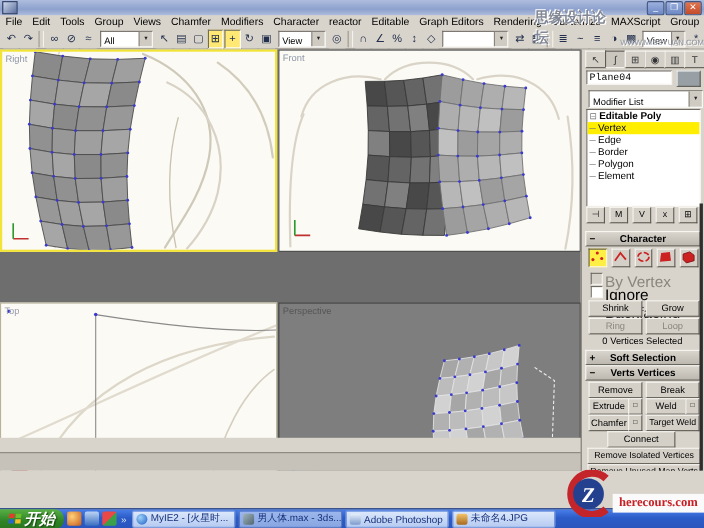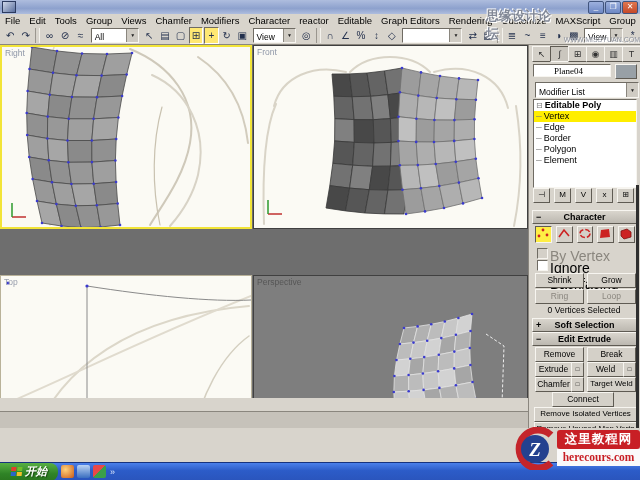--- a/index.html
+++ b/index.html
@@ -57,28 +57,28 @@
        border-color:#6f6b63 #f7f5f0 #f7f5f0 #6f6b63}
   .cbx.dis{background:#d4d0c8}
   .clabel{position:absolute;font-size:14px}
   .stkrow{height:11px;line-height:11px;font-size:9px;white-space:nowrap;padding-left:2px}
   .stkrow .stkpre{color:#777;margin-right:2px;font-size:8px}
   .stkrow.sel{background:#ffee00}
   .stkroot{font-weight:bold}
   
   #statusbar{left:0;top:428px;width:640px;height:34px;background:#d8d4cc}
   .sfield{position:absolute;height:12px;font-size:8px;color:#444;background:#fff;
-          border:1px solid;border-color:#6f6b63 #f7f5f0 #f7f5f0 #6f6b63;padding:0 20px;box-sizing:border-box;
-          font-family:Liberation Serif, serif}
+          border:1px solid;border-color:#6f6b63 #f7f5f0 #f7f5f0 #6f6b63;padding:0 2px;box-sizing:border-box;
+          font-family:Liberation Mono, monospace}
   
   #taskbar{left:0;top:462px;width:640px;height:18px;background:linear-gradient(#4a80ea,#2c5cc8 45%,#2a55bd);
            border-top:1px solid #16337e;box-sizing:border-box;display:flex;align-items:center}
   #startbtn{width:58px;height:18px;background:linear-gradient(#58b044,#2f8326 60%,#2a761f);
             border-radius:0 8px 8px 0;display:flex;align-items:center;justify-content:center;gap:3px;
-            color:#fff;font-weight:bold;font-size:11px;font-style:italic;text-shadow:1px 1px 1px #1a4a12}
+            color:#fff;font-weight:bold;font-size:14px;font-style:italic;text-shadow:1px 1px 1px #1a4a12}
   .flag{position:relative;width:11px;height:10px;transform:skewX(-6deg)}
   .flag i{position:absolute;width:5px;height:4px}
   .ql{width:13px;height:13px;margin-left:3px;border-radius:2px}
   .task{height:14px;margin-left:3px;background:linear-gradient(#dce8fb,#b6cbf2);border:1px solid #7f9ddb;
         border-radius:2px;display:flex;align-items:center;padding:0 3px;gap:3px;color:#16307a;
         font-size:9px;white-space:nowrap;overflow:hidden}
   .task.tact{background:linear-gradient(#9db7ec,#88a6e2);border-color:#5c7bc2}
   .tkic{width:10px;height:10px;border-radius:2px;flex:0 0 auto}
   .browser-icon{background:radial-gradient(circle at 35% 35%,#9ed2f6,#1a5cc8);border-radius:50%}
   .max-icon{background:linear-gradient(135deg,#9fb4bc,#51666e)}
@@ -570,21 +570,21 @@
     <div class="pbtn dis" style="left:6px;top:244px;width:47px">Ring</div>
     <div class="pbtn dis" style="left:58px;top:244px;width:47px">Loop</div>
     <div class="abs" style="left:0;top:260px;width:110px;text-align:center;font-size:8.5px">0 Vertices Selected</div>
 
     <div class="rollout" style="top:273px">
       <span class="pm">+</span>
       <span>Soft Selection</span>
     </div>
     <div class="rollout" style="top:287px">
       <span class="pm">−</span>
-      <span>Edit Extrude</span>
+      <span>Verts Vertices</span>
     </div>
 
     <div class="pbtn" style="left:6px;top:302px;width:47px">Remove</div>
     <div class="pbtn" style="left:58px;top:302px;width:47px">Break</div>
     <div class="pbtn" style="left:6px;top:317px;width:35px">Extrude</div>
     <div class="pbtn" style="left:42px;top:317px;width:11px;font-size:6px">□</div>
     <div class="pbtn" style="left:58px;top:317px;width:35px">Weld</div>
     <div class="pbtn" style="left:94px;top:317px;width:11px;font-size:6px">□</div>
     <div class="pbtn" style="left:6px;top:332px;width:35px">Chamfer</div>
     <div class="pbtn" style="left:42px;top:332px;width:11px;font-size:6px">□</div>
@@ -624,29 +624,46 @@
           <i style="left:6px;top:0;background:#6fbf2a"></i>
         <i style="left:0;top:5px;background:#2a66c8"></i>
           <i style="left:6px;top:5px;background:#f3c02a"></i>
       </span>
       <span>开始</span>
     </div>
     <span class="ql" style="background:radial-gradient(circle at 35% 35%,#ffd27a,#c85a1a)"></span>
     <span class="ql" style="background:linear-gradient(#bcd4f4,#3a6ec0)"></span>
     <span class="ql" style="background:linear-gradient(135deg,#e84848 50%,#3aa04a 50%)"></span>
     <span style="color:#dbe6fb;font-size:9px;margin:0 2px 0 4px">»</span>
+    <span id="taskslots" style="display:flex;align-items:center">
+        <div class="task" style="width: 86px;">
+          <span class="tkic browser-icon"></span>
+          <span class="tklbl">MyIE2 - [火星时...</span>
+        </div>
+        <div class="task tact" style="width: 86px;">
+          <span class="tkic max-icon"></span>
+          <span class="tklbl">男人体.max - 3ds...</span>
+        </div>
+        <div class="task" style="width: 86px;">
+          <span class="tkic photoshop-icon"></span>
+          <span class="tklbl">Adobe Photoshop</span>
+        </div>
+        <div class="task" style="width: 86px;">
+          <span class="tkic image-icon"></span>
+          <span class="tklbl">未命名4.JPG</span>
+        </div>
+      </span>
   </div>
 
   <div class="abs" id="wm-top">
     <span class="big">思缘设计论坛</span>
     <span class="url">www.missyuan.com</span>
   </div>
   <div class="abs" id="wm-bot">
     <svg class="abs" style="left:0;top:0" width="56" height="43">
       <path d="M46,8 A19,19 0 1 0 46,36" fill="none" stroke="#c4252b" stroke-width="7"></path>
       <circle cx="30" cy="22" r="14" fill="#24418f"></circle>
       <text x="30" y="29" text-anchor="middle" font-size="19" font-style="italic" font-weight="bold" fill="#fff" font-family="Liberation Serif, DejaVu Serif, serif" id="wm-logo-letter">Z</text>
     </svg>
-    <div class="redbox">这里教程网</div>
     <div class="urlbox">herecours.com</div>
   </div>
 
 </div>
 
 </body></html>

